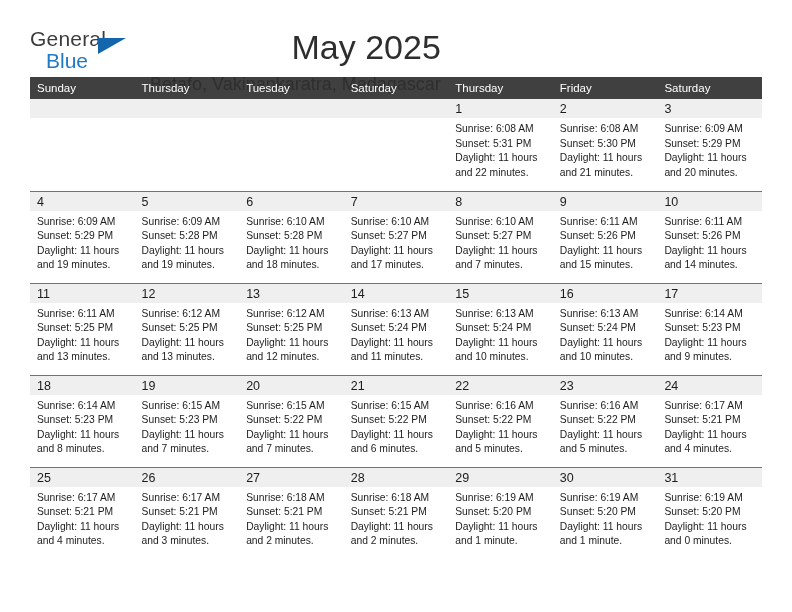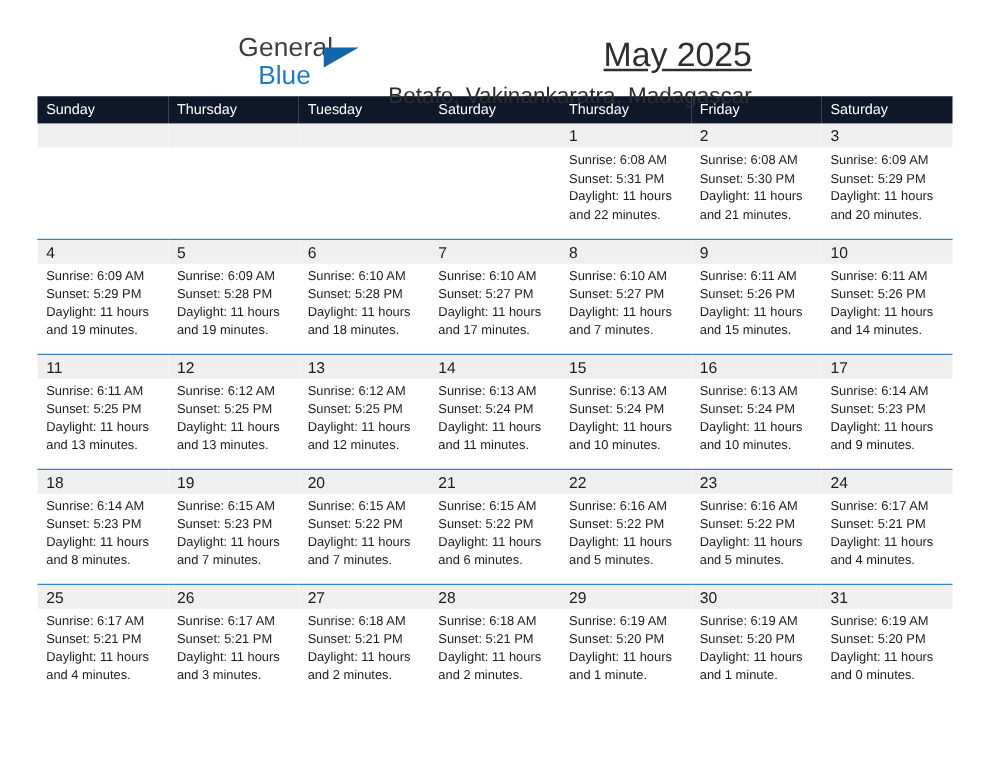--- a/index.html
+++ b/index.html
@@ -19,21 +19,21 @@
     width: 792px;
     height: 612px;
     box-sizing: border-box;
     padding: 0 30px;
   }
 
   
   .top {
     display: flex;
     align-items: flex-start;
-    justify-content: center;
+    justify-content: flex-start;
     padding-top: 28px;
     height: 72px;
     box-sizing: border-box;
   }
   .logo {
     position: relative;
     width: 120px;
     height: 48px;
     line-height: 1;
   }
@@ -57,42 +57,41 @@
     width: 0;
     height: 0;
     border-left: 28px solid #1366ab;
     border-bottom: 16px solid transparent;
   }
   .titles {
     text-align: right;
     padding-top: 2px;
   }
   .cal-title {
-    font-size: 27px;
+    font-size: 34px;
     color: #2e2e2e;
     line-height: 1.05;
     font-weight: normal;
     margin: 0;
-    text-decoration: underline;
   }
   .cal-sub {
     font-size: 18px;
     color: #2e2e2e;
     margin-top: 8px;
   }
 
   
   .cal {
     margin-top: 5px;
     width: 732px;
     border-collapse: collapse;
     table-layout: fixed;
   }
   .cal th {
-    background: #0f172a;
+    background: #404040;
     color: #ffffff;
     font-size: 11.5px;
     font-weight: normal;
     text-align: left;
     padding: 5px 0 5px 7px;
     height: 20px;
     box-sizing: border-box;
   }
   .cal td {
     vertical-align: top;

